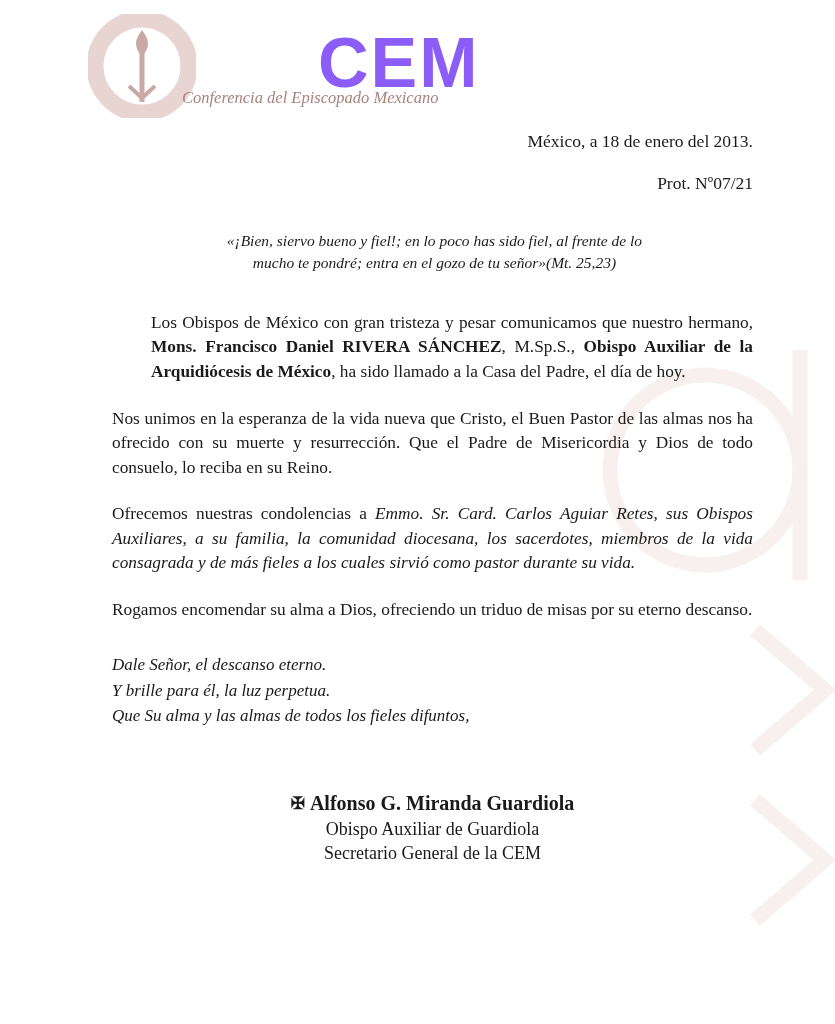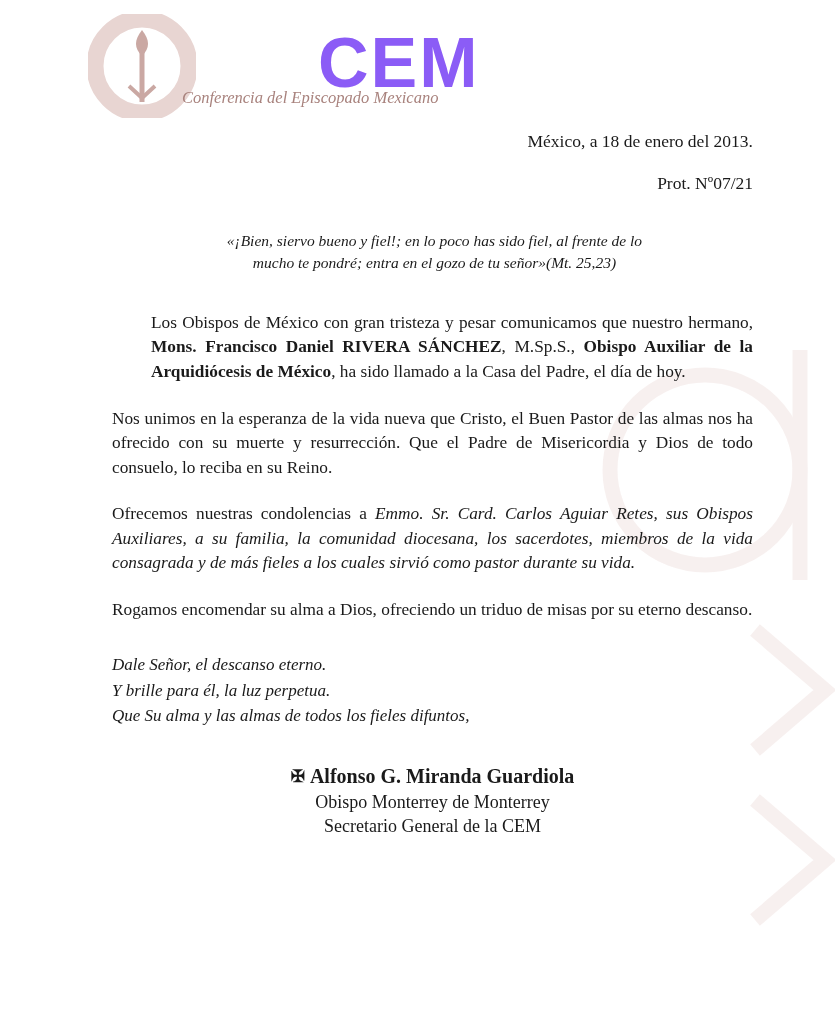--- a/index.html
+++ b/index.html
@@ -105,21 +105,21 @@
   }
   .prayer div { white-space: nowrap; }
   .asisea {
     margin: 28px 0 0 0;
     font-style: italic;
     font-size: 17.3px;
   }
 
   
   .signature {
-    margin-top: 35px;
+    margin-top: 62px;
     text-align: center;
     line-height: 1.35;
   }
   .sig-name {
     font-size: 20px;
     font-weight: bold;
   }
   .sig-cross {
     font-size: 17px;
     margin-right: 5px;
@@ -180,17 +180,17 @@
 
   <div class="prayer">
     <div>Dale Señor, el descanso eterno.</div>
     <div>Y brille para él, la luz perpetua.</div>
     <div>Que Su alma y las almas de todos los fieles difuntos,</div>
   </div>
 
 
   <div class="signature">
     <div class="sig-name"><span class="sig-cross">✠</span><span>Alfonso G. Miranda Guardiola</span></div>
-    <div class="sig-role">Obispo Monterrey de Monterrey</div>
+    <div class="sig-role">Obispo Auxiliar de Guardiola</div>
     <div class="sig-role">Secretario General de la CEM</div>
   </div>
 
 </div>
 
 </body></html>

